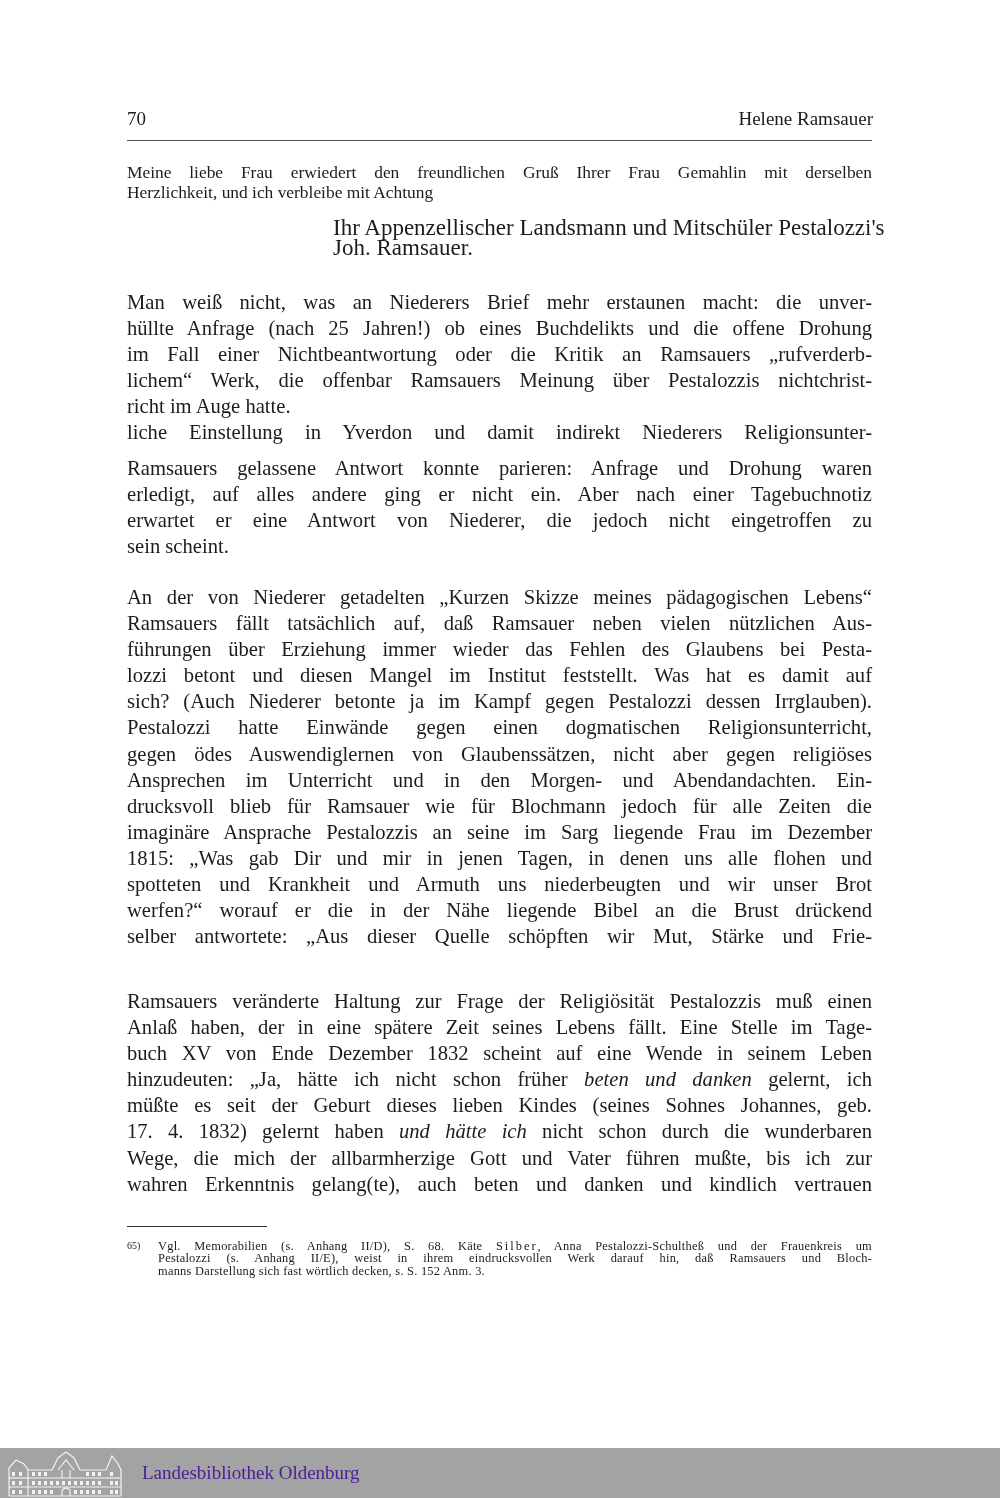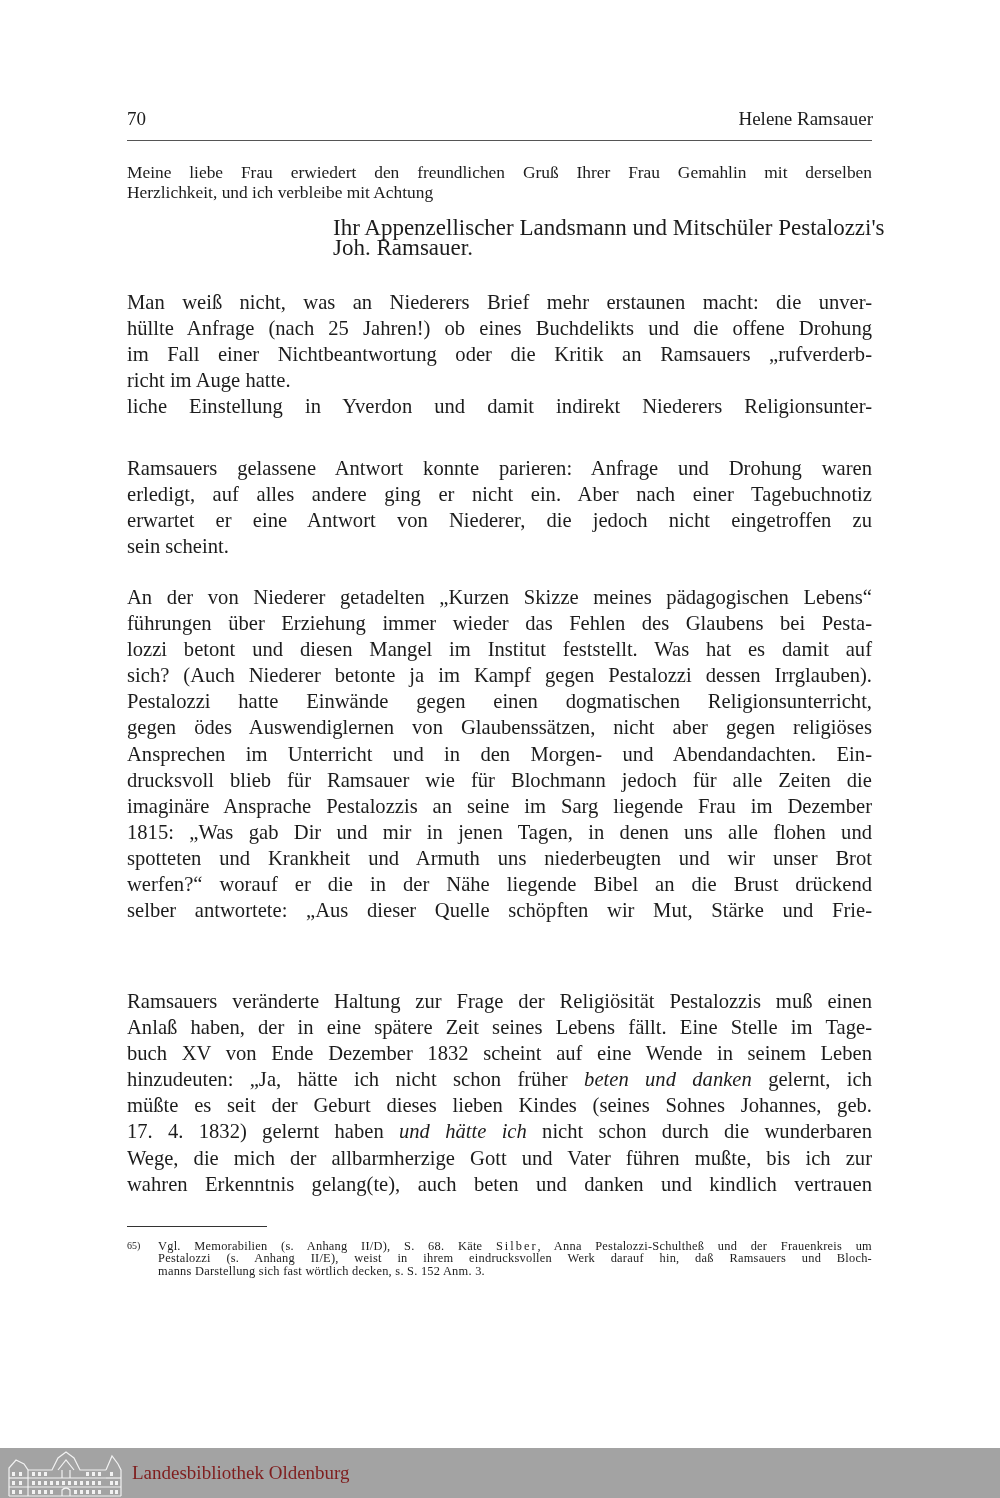--- a/index.html
+++ b/index.html
@@ -168,25 +168,25 @@
     }
     .footer-logo {
       position: absolute;
       left: 6px;
       top: 0;
       width: 118px;
       height: 50px;
     }
     .footer-label {
       position: absolute;
-      left: 132px;
+      left: 142px;
       top: 13px;
       font-size: 19px;
       line-height: 24px;
-      color: #7f1d1d;
+      color: #4c1d95;
     }
   </style>
 </head>
 <body>
 
 <div class="page">
 
   <div class="running-header">
     <span class="page-number">70</span>
     <span class="running-title">Helene Ramsauer</span>
@@ -199,33 +199,35 @@
   </div>
   <div class="signature">
     <span class="line">Ihr Appenzellischer Landsmann und Mitschüler Pestalozzi's</span>
     <span class="line">Joh. Ramsauer.</span>
   </div>
 
   <div class="para" id="p1">
     <span class="ln">Man weiß nicht, was an Niederers Brief mehr erstaunen macht: die unver-</span>
     <span class="ln">hüllte Anfrage (nach 25 Jahren!) ob eines Buchdelikts und die offene Drohung</span>
     <span class="ln">im Fall einer Nichtbeantwortung oder die Kritik an Ramsauers „rufverderb-</span>
+    <span class="ln">lichem“ Werk, die offenbar Ramsauers Meinung über Pestalozzis nichtchrist-</span>
     <span class="ln last">richt im Auge hatte.</span>
     <span class="ln">liche Einstellung in Yverdon und damit indirekt Niederers Religionsunter-</span>
   </div>
 
   <div class="para" id="p2">
     <span class="ln">Ramsauers gelassene Antwort konnte parieren: Anfrage und Drohung waren</span>
     <span class="ln">erledigt, auf alles andere ging er nicht ein. Aber nach einer Tagebuchnotiz</span>
     <span class="ln">erwartet er eine Antwort von Niederer, die jedoch nicht eingetroffen zu</span>
     <span class="ln last">sein scheint.</span>
   </div>
 
   <div class="para" id="p3">
     <span class="ln">An der von Niederer getadelten „Kurzen Skizze meines pädagogischen Lebens“</span>
+    <span class="ln">Ramsauers fällt tatsächlich auf, daß Ramsauer neben vielen nützlichen Aus-</span>
     <span class="ln">führungen über Erziehung immer wieder das Fehlen des Glaubens bei Pesta-</span>
     <span class="ln">lozzi betont und diesen Mangel im Institut feststellt. Was hat es damit auf</span>
     <span class="ln">sich? (Auch Niederer betonte ja im Kampf gegen Pestalozzi dessen Irrglauben).</span>
     <span class="ln">Pestalozzi hatte Einwände gegen einen dogmatischen Religionsunterricht,</span>
     <span class="ln">gegen ödes Auswendiglernen von Glaubenssätzen, nicht aber gegen religiöses</span>
     <span class="ln">Ansprechen im Unterricht und in den Morgen- und Abendandachten. Ein-</span>
     <span class="ln">drucksvoll blieb für Ramsauer wie für Blochmann jedoch für alle Zeiten die</span>
     <span class="ln">imaginäre Ansprache Pestalozzis an seine im Sarg liegende Frau im Dezember</span>
     <span class="ln">1815: „Was gab Dir und mir in jenen Tagen, in denen uns alle flohen und</span>
     <span class="ln">spotteten und Krankheit und Armuth uns niederbeugten und wir unser Brot</span>

